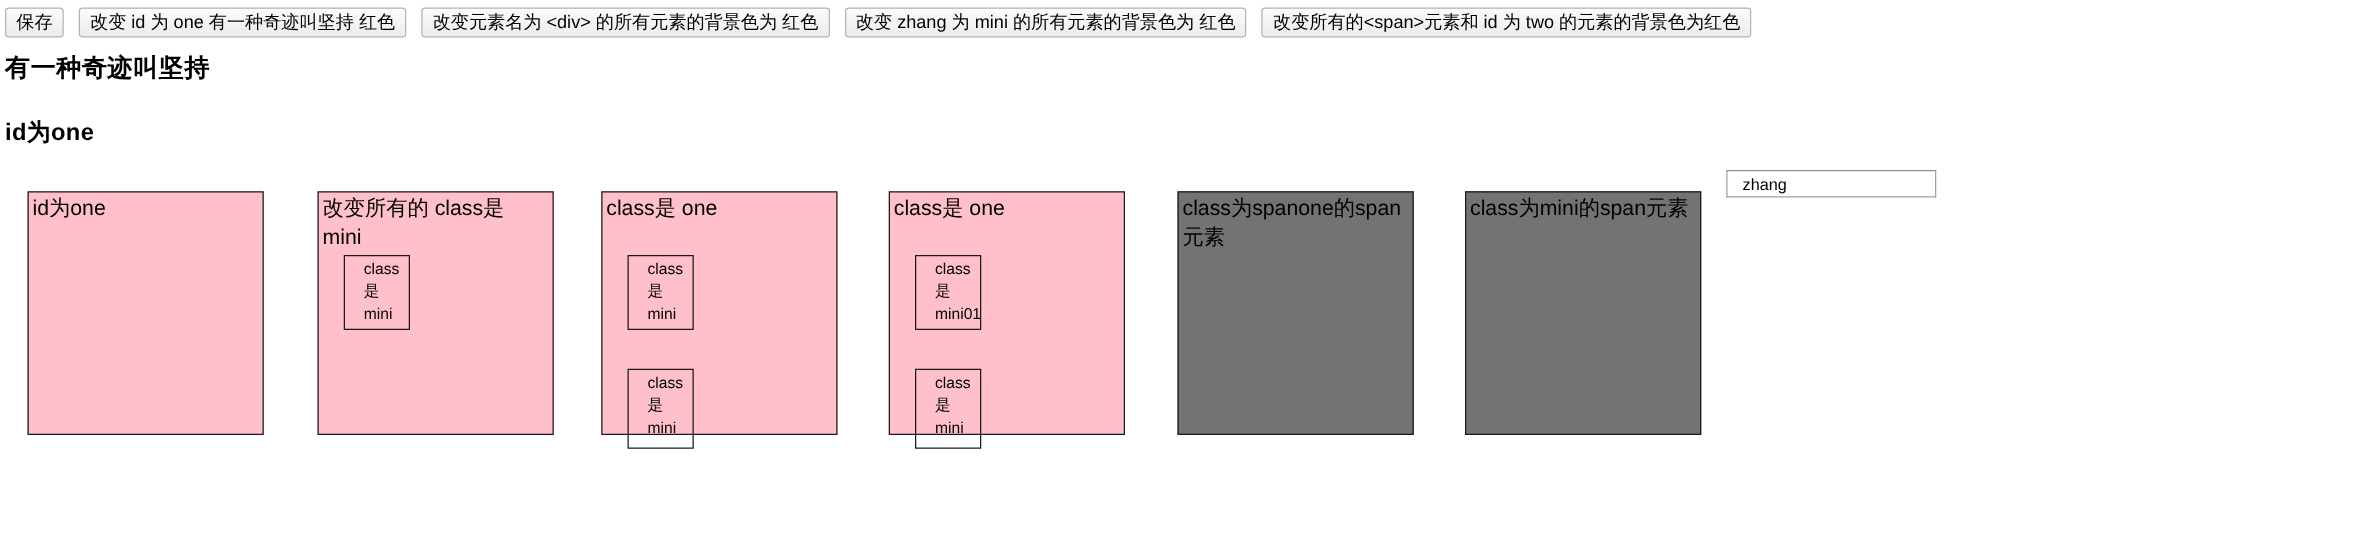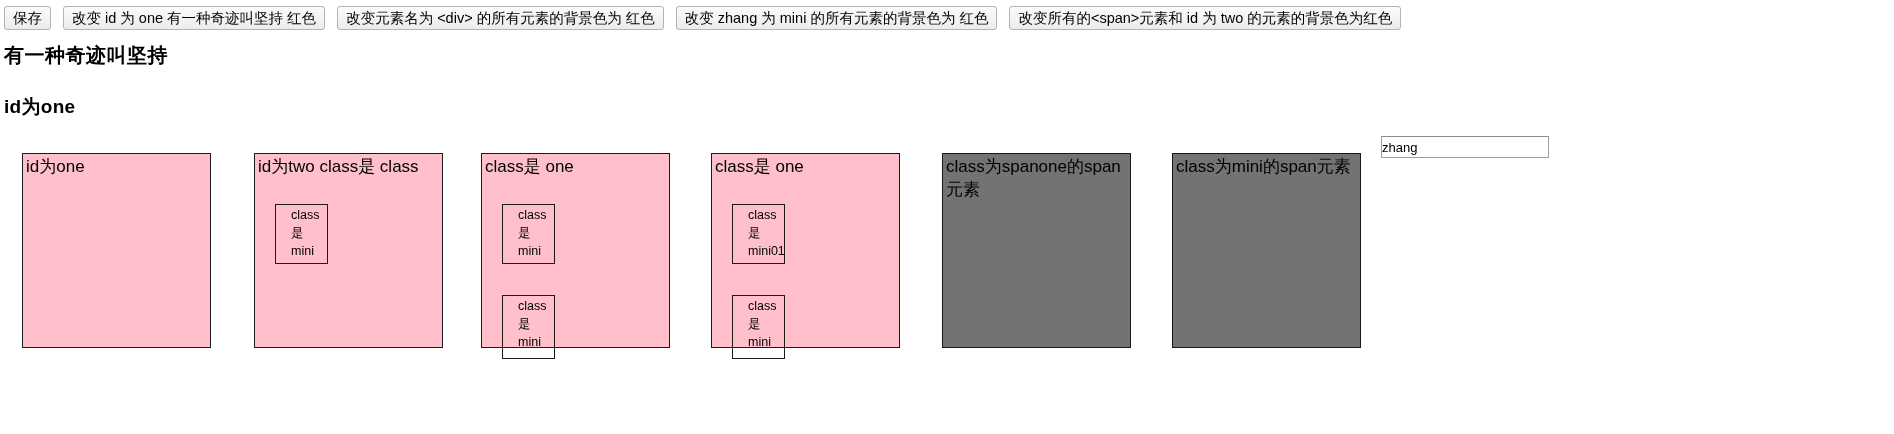--- a/index.html
+++ b/index.html
@@ -120,21 +120,21 @@
     top: 136px;
     width: 168px;
     height: 22px;
     box-sizing: border-box;
     border: 1px solid #a0a0a0;
     border-top-color: #8d8d8d;
     background: #ffffff;
     font-family: "Liberation Sans", "DejaVu Sans", sans-serif;
     font-size: 13px;
     color: #000000;
-    padding: 2px 0;
+    padding: 2px 12px;
   }
 </style>
 </head>
 <body>
 
 <div class="toolbar">
   <button class="btn">保存</button>
   <button class="btn">改变 id 为 one 有一种奇迹叫坚持 红色</button>
   <button class="btn">改变元素名为 &lt;div&gt; 的所有元素的背景色为 红色</button>
   <button class="btn">改变 zhang 为 mini 的所有元素的背景色为 红色</button>
@@ -144,21 +144,21 @@
 <h1 class="h1">有一种奇迹叫坚持</h1>
 <h2 class="h2">id为one</h2>
 
 <div class="boxrow">
 
   <div class="bigbox pink b1">
     <span class="title">id为one</span>
   </div>
 
   <div class="bigbox pink b2">
-    <span class="title">id为two class是 class</span>
+    <span class="title">改变所有的 class是 mini</span>
     <div class="mini mini-a">class是 mini</div>
   </div>
 
   <div class="bigbox pink b3">
     <span class="title">class是 one</span>
     <div class="mini mini-a">class是 mini</div>
     <div class="mini mini-b">class是 mini</div>
   </div>
 
   <div class="bigbox pink b4">

